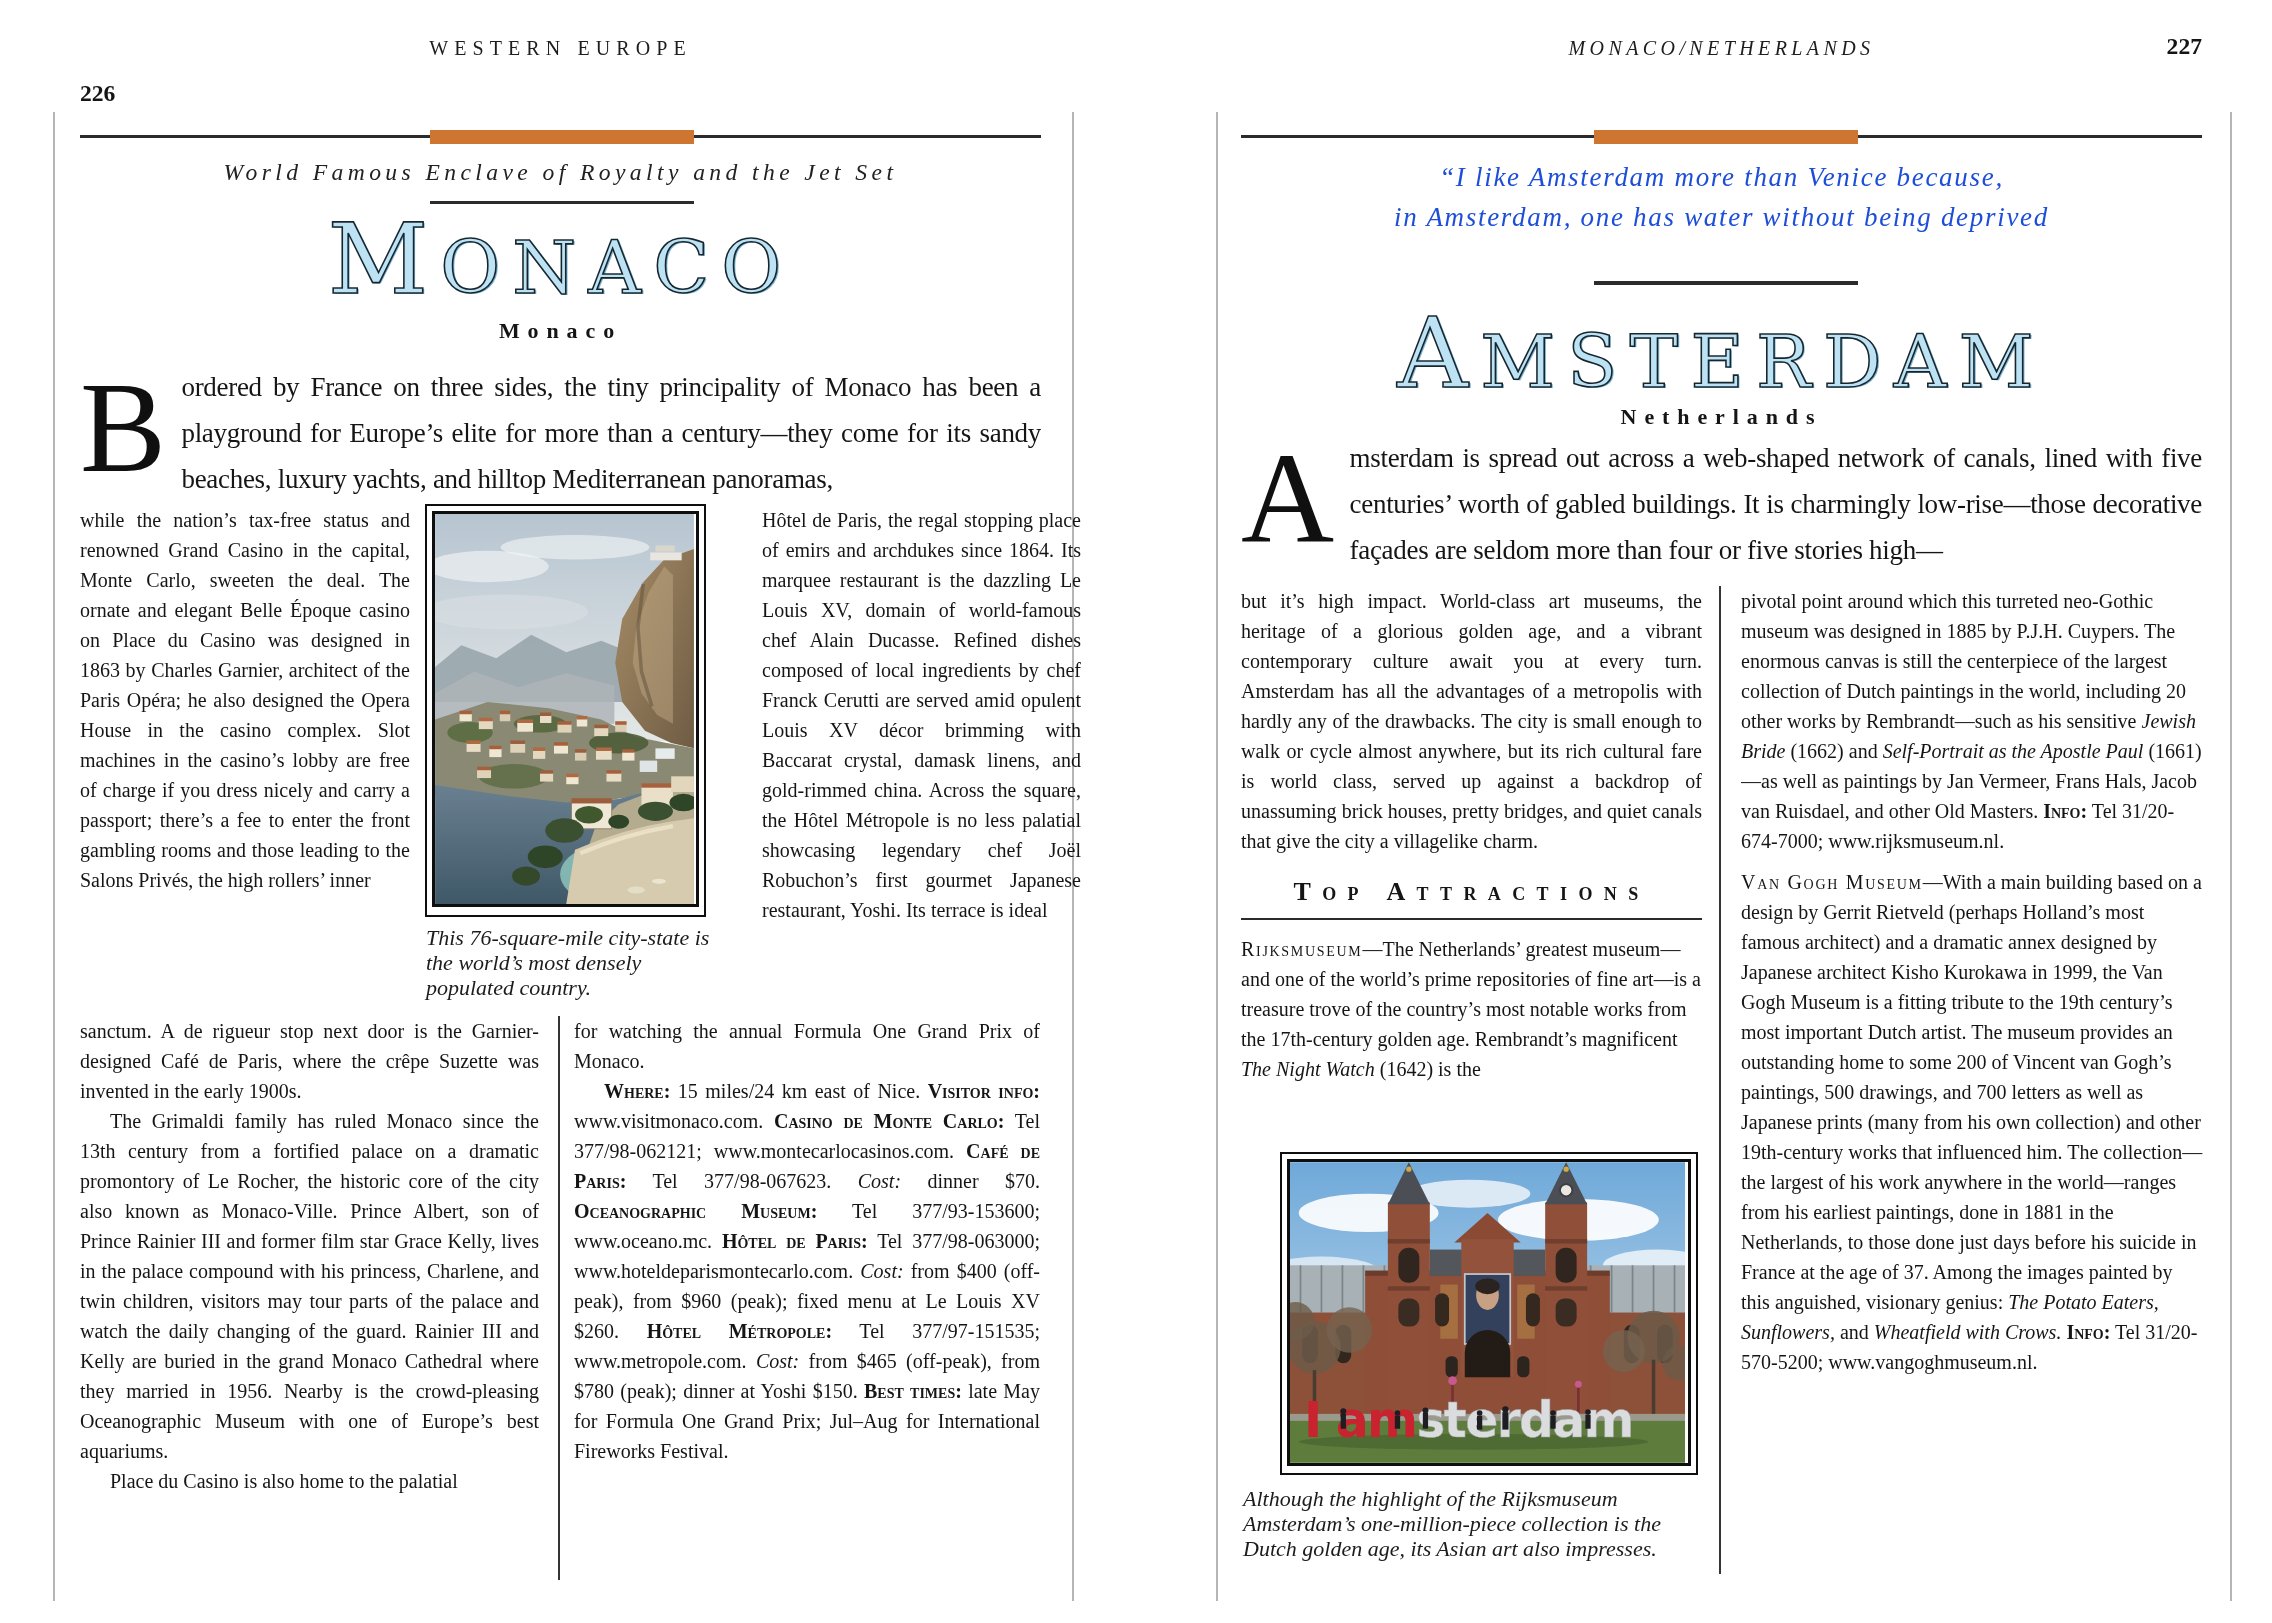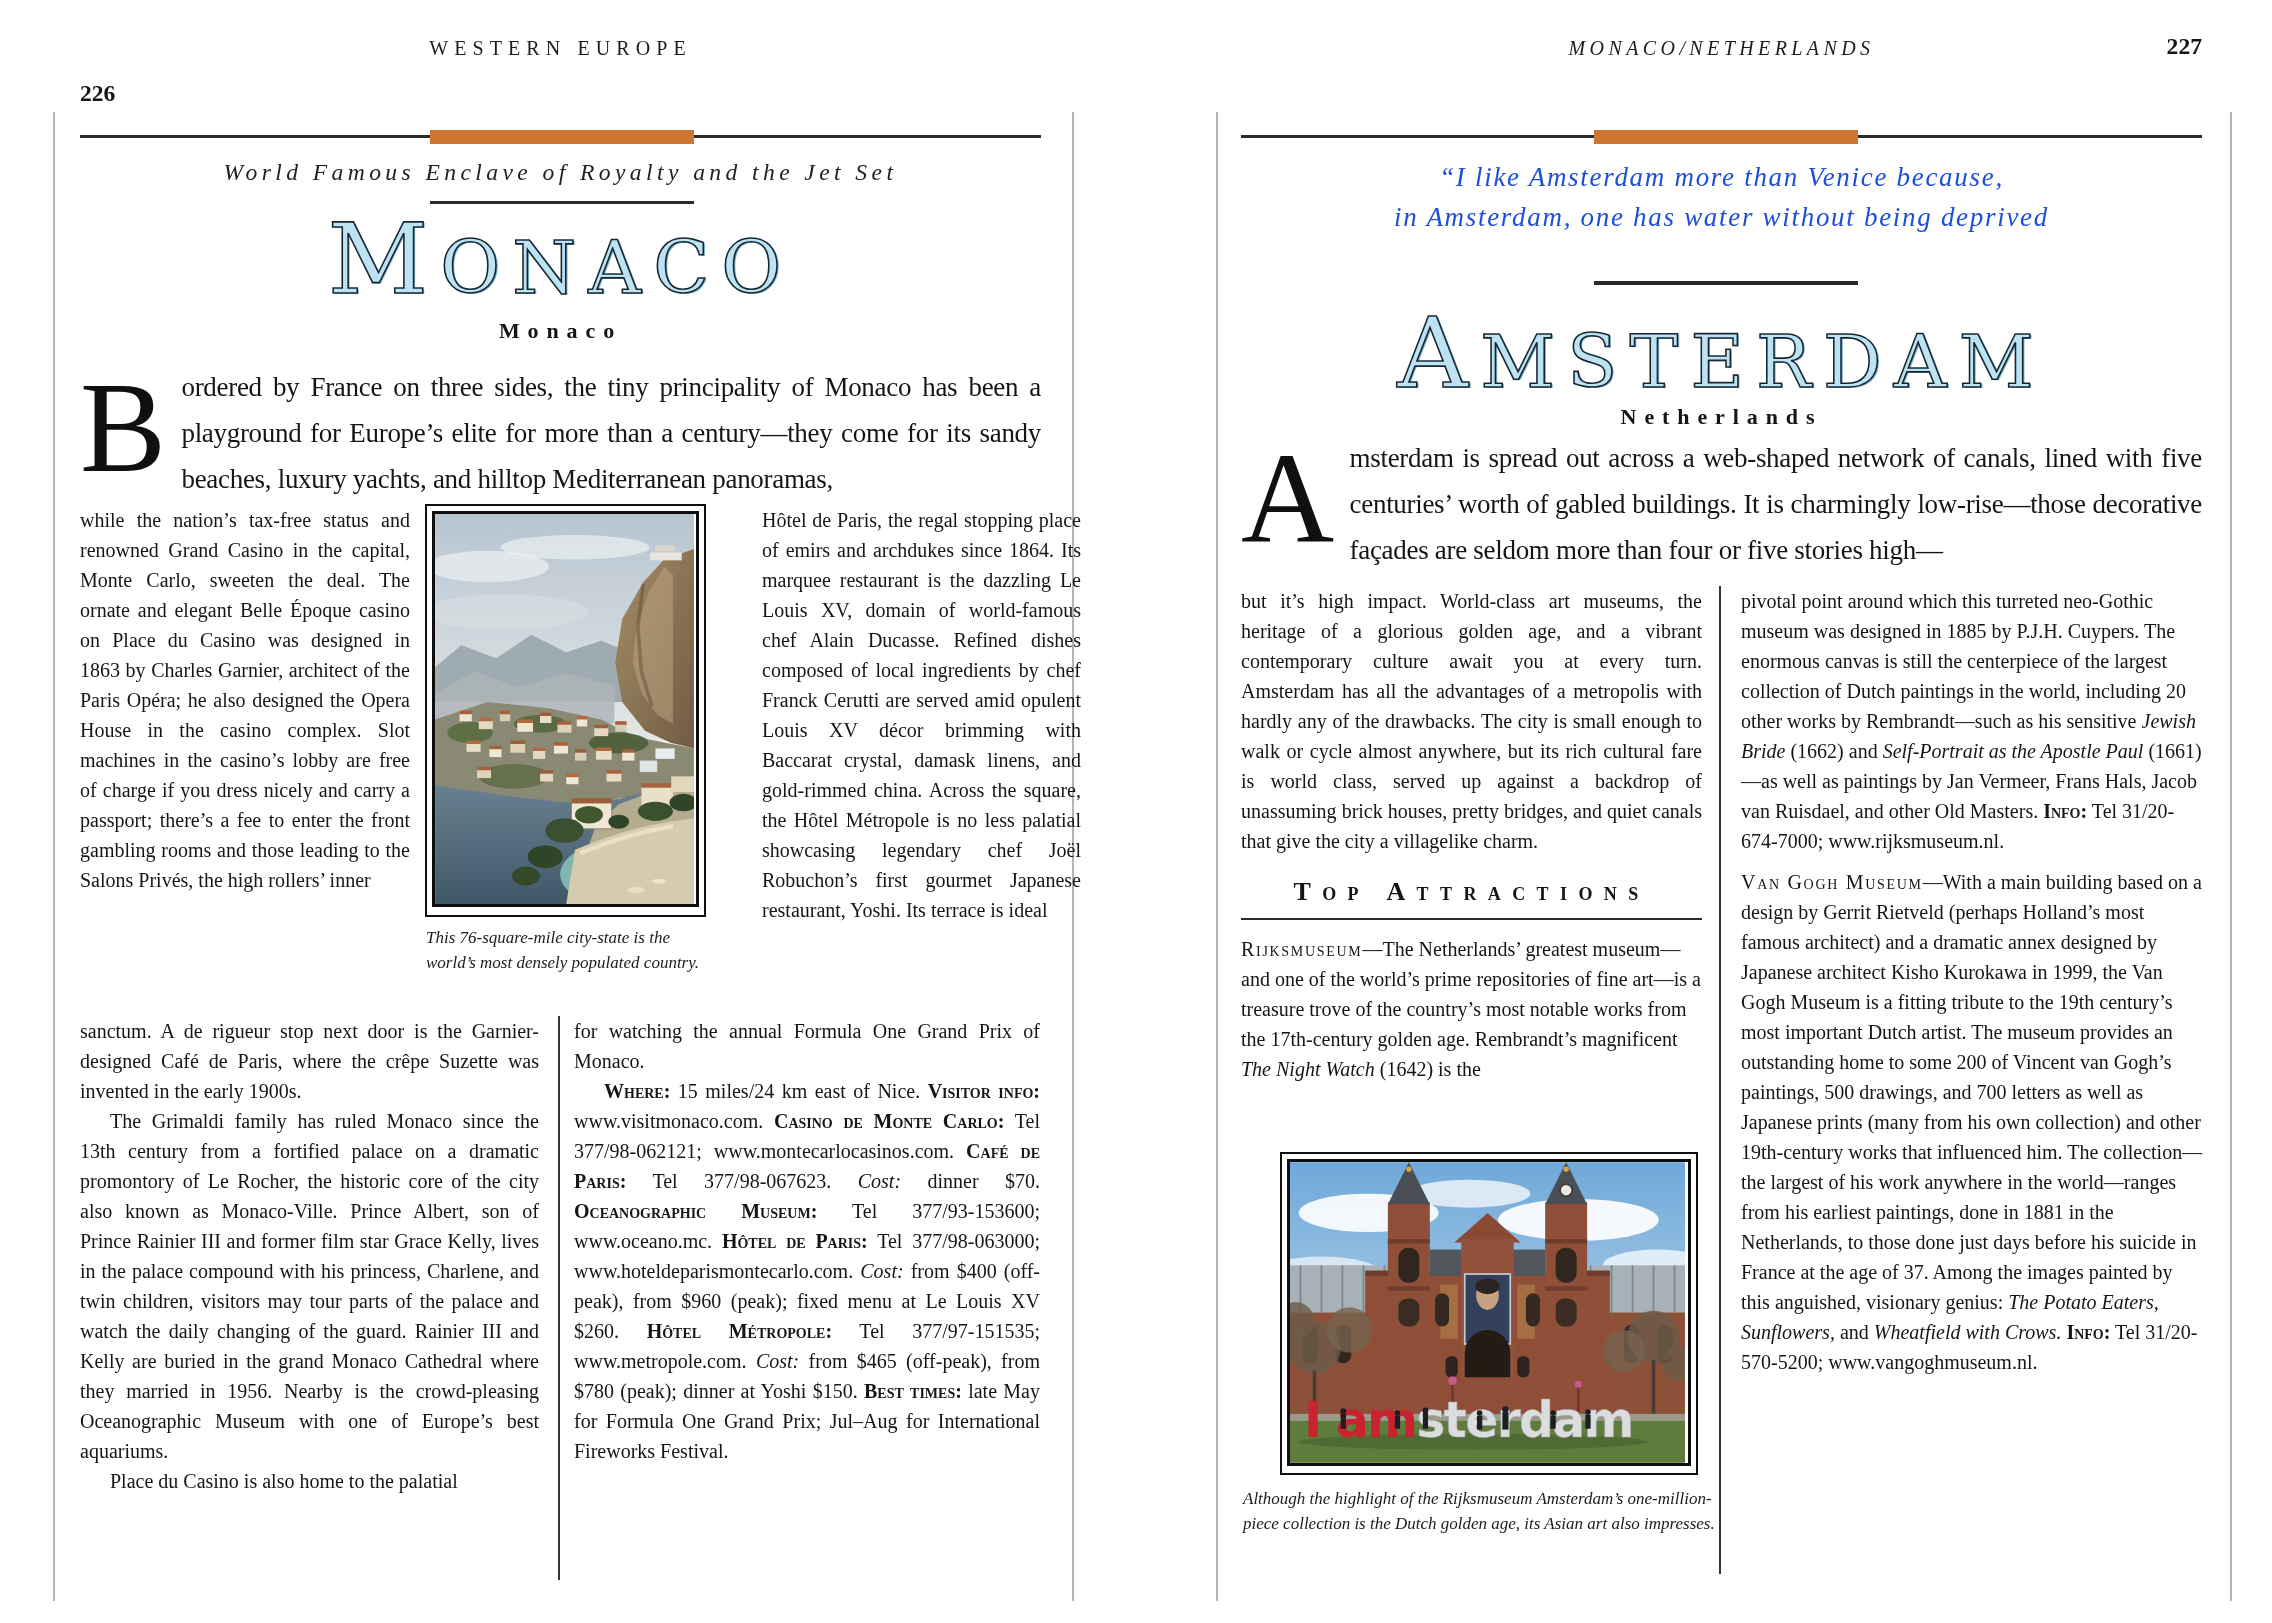--- a/index.html
+++ b/index.html
@@ -30,21 +30,21 @@
   .intro{font-size:27px;line-height:46px;text-align:justify;letter-spacing:-0.3px;overflow:hidden;}
   .dropcap{float:left;font-size:129px;line-height:103px;margin:12.2px 15.7px 0 0;color:#101010;}
   .bodycol{font-size:20px;line-height:30px;text-align:justify;overflow:hidden;}
   .bodycol p{margin:0;}
   .bodycol p.ind{text-indent:30px;}
   .ragged{text-align:left;}
   .entries p + p{margin-top:10.5px;}
   .run-sc{font-variant:small-caps;font-weight:bold;}
   .run-scn{font-variant:small-caps;letter-spacing:1.7px;}
   .run-it{font-style:italic;}
-  .caption{font-style:italic;font-size:17px;line-height:25px;color:#1c1c1c;text-align:left;}
+  .caption{font-style:italic;font-size:22px;line-height:25px;color:#1c1c1c;text-align:left;}
   .colrule{position:absolute;width:1.7px;background:#343434;}
   .quote{font-style:italic;font-size:27px;line-height:40px;letter-spacing:1.7px;text-align:center;color:#1d4ed8;}
   .quote .attrib{font-variant:small-caps;letter-spacing:3.5px;}
   .dblrule{position:absolute;height:4.4px;border-top:2.2px solid #2b2b2b;border-bottom:2.2px solid #2b2b2b;box-sizing:border-box;}
   .attractions-head{
     text-align:center;font-variant:small-caps;font-weight:bold;
     font-size:26px;letter-spacing:11.4px;
     border-bottom:2.2px solid #2b2b2b;
     padding:0 0 10.5px 0;margin:21px 0 14px 0;
   }

